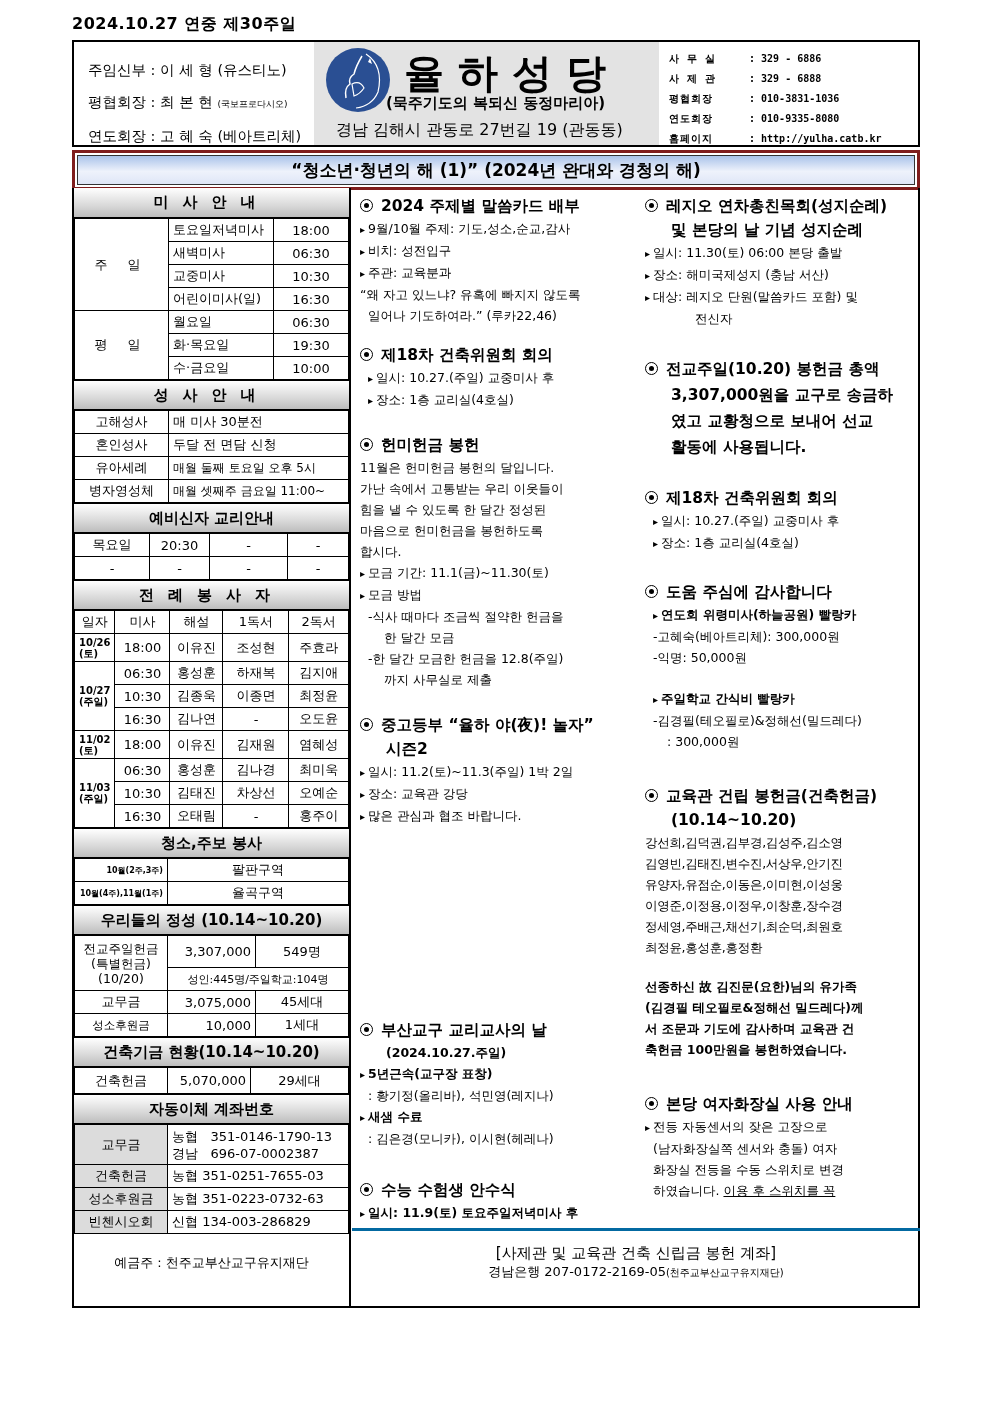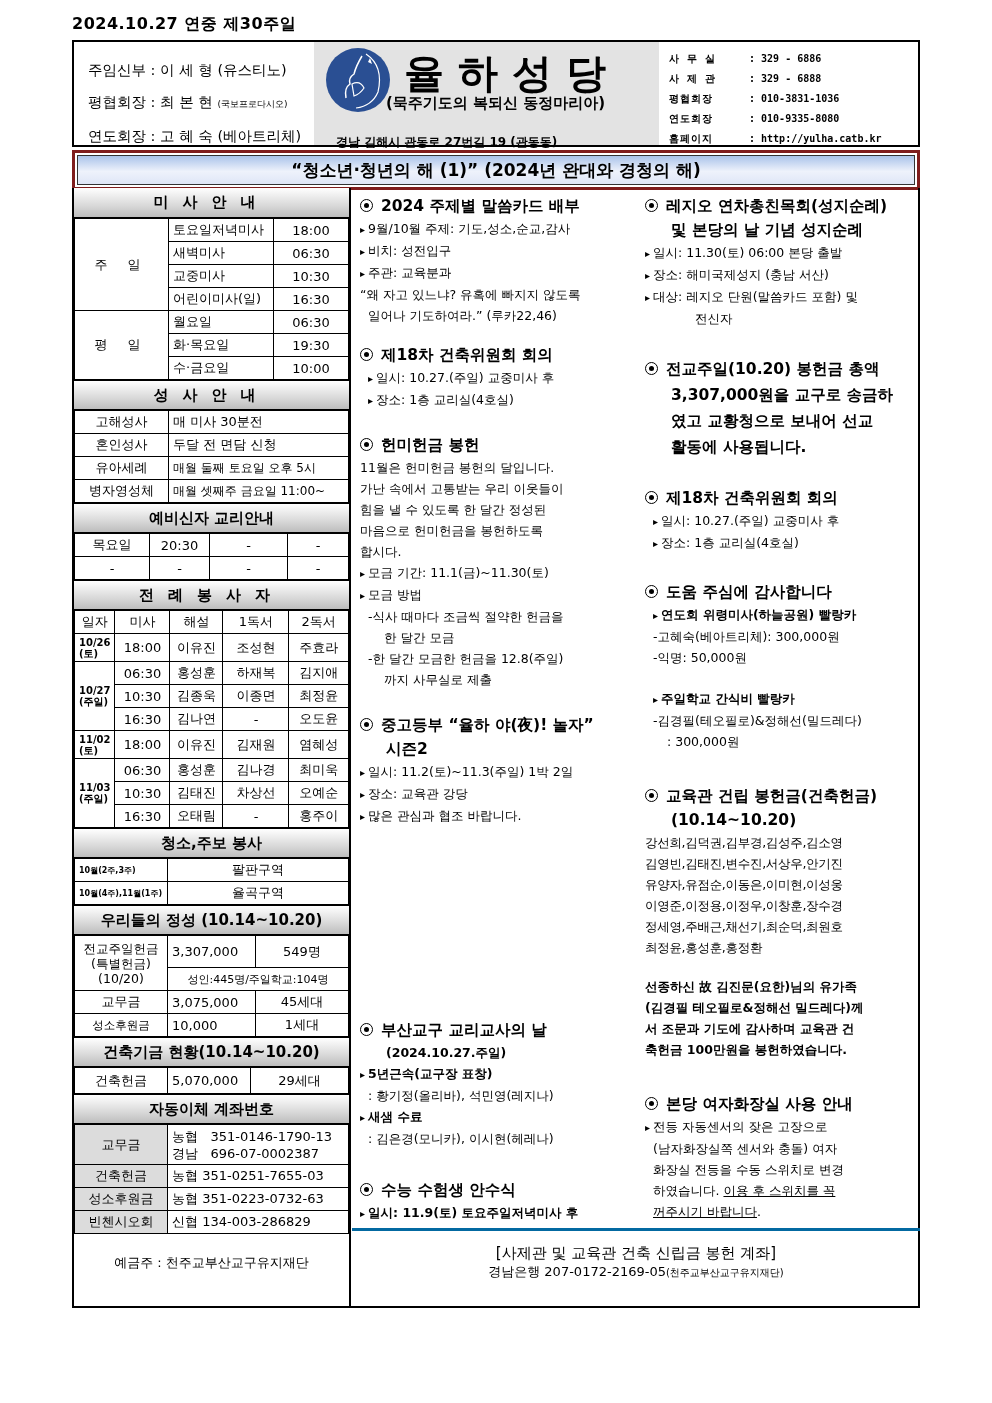--- a/index.html
+++ b/index.html
@@ -8,39 +8,39 @@
 
   .date-line { position: absolute; left: 72px; top: 14px; font-size: 16px; font-weight: bold; letter-spacing: 0.5px; }
 
   .header { position: absolute; left: 72px; top: 40px; width: 848px; height: 107px; border: 2px solid #000; display: flex; }
   .hdr-left { width: 240px; padding: 12px 0 7px 14px; font-size: 14.5px; line-height: 32px; }
   .hdr-left .sub { font-size: 9px; }
   .hdr-center { width: 345px; background: #e3e3e3; position: relative; }
   .logo { position: absolute; left: 12px; top: 6px; width: 64px; height: 64px; border-radius: 50%; background: #2a4f93; overflow: hidden; }
   .church-name { position: absolute; left: 90px; top: 4px; font-size: 40px; font-weight: bold; letter-spacing: 14px; }
   .church-sub { position: absolute; left: 72px; top: 52px; font-size: 15px; font-weight: bold; }
-  .church-addr { position: absolute; left: 22px; top: 92px; font-size: 12px; font-weight: bold; }
+  .church-addr { position: absolute; left: 22px; top: 78px; font-size: 16px; font-weight: normal; }
   .hdr-right { flex: 1; padding: 7px 0 0 10px; font-size: 10px; font-weight: bold; line-height: 20px; font-family: "DejaVu Sans Mono", monospace; }
   .hdr-right .row { display: flex; white-space: nowrap; }
   .hdr-right .lbl { width: 80px; letter-spacing: 1px; }
 
   .theme { position: absolute; left: 72px; top: 150px; width: 848px; height: 40px; border: 3px solid #7f1d1d; }
   .theme-inner { position: absolute; left: 2px; top: 2px; right: 2px; bottom: 2px; border: 1px solid #333; background: linear-gradient(#aac3ea, #eef2fb 55%, #dfe6f7); display:flex; align-items:center; justify-content:center; font-size: 17px; font-weight: bold; }
 
   .main { position: absolute; left: 72px; top: 188px; width: 848px; height: 1120px; border: 2px solid #000; border-top: none; }
   .left { position: absolute; left: 0; top: 0; width: 277px; height: 1118px; border-right: 2px solid #000; }
   .sec-h { height: 30px; display: flex; align-items: center; justify-content: center; font-weight: bold; font-size: 15px; background: linear-gradient(#ffffff, #d9d9d9 60%, #bdbdbd); border-bottom: 1px solid #000; border-top: 1px solid #000; }
   .sec-h.spaced { letter-spacing: 14px; }
   table { border-collapse: collapse; width: 100%; }
   td { border: 1px solid #000; font-size: 13px; height: 23px; padding: 0 4px; }
   td.c { text-align: center; }
-  td.r { text-align: left; margin-top: 12px; }
+  td.r { text-align: right; margin-top: 12px; }
   td.b { font-weight: normal; }
   td.g { background: #dcdcdc; }
-  td.tiny { font-size: 8px; font-weight: bold; text-align: left; }
+  td.tiny { font-size: 8px; font-weight: bold; text-align: right; }
   td.sm { font-size: 10px; font-weight: bold; line-height: 11px; }
 
   .mid { position: absolute; left: 278px; top: 0; width: 285px; height: 1026px; }
   .right { position: absolute; left: 563px; top: 0; width: 283px; height: 1040px; }
   .blk { position: absolute; left: 8px; right: 2px; }
   .h { font-size: 15.5px; font-weight: bold; line-height: 24px; }
   .h .dot { display: inline-block; width: 13px; height: 13px; border: 1.5px solid #000; border-radius: 50%; position: relative; margin-right: 8px; vertical-align: -1px; }
   .h .dot::after { content: ""; position: absolute; left: 2.5px; top: 2.5px; width: 5px; height: 5px; background: #000; border-radius: 50%; }
   .h .ind { padding-left: 26px; display: block; }
   .t { font-size: 12.5px; line-height: 21px; }
@@ -461,21 +461,20 @@
           <div>축헌금 100만원을 봉헌하였습니다.</div>
         </div>
     </div>
     <div class="blk" style="top:904px">
       <div class="h"><span class="dot"></span><span>본당 여자화장실 사용 안내</span></div>
       <div class="t">
           <div class="bul">전등 자동센서의 잦은 고장으로</div>
           <div class="pad">(남자화장실쪽 센서와 충돌) 여자</div>
           <div class="pad">화장실 전등을 수동 스위치로 변경</div>
           <div class="pad"><span>하였습니다. </span><span class="u">이용 후 스위치를 꼭</span></div>
-          <div class="pad"><span class="u">꺼주시기 바랍니다</span><span>.</span></div>
         </div>
     </div>
   </div>
 
   <div class="bottom-box">
     <div class="l1">[사제관 및 교육관 건축 신립금 봉헌 계좌]</div>
     <div class="l2"><span>경남은행 207-0172-2169-05</span><small>(천주교부산교구유지재단)</small></div>
   </div>
 </div>
 

